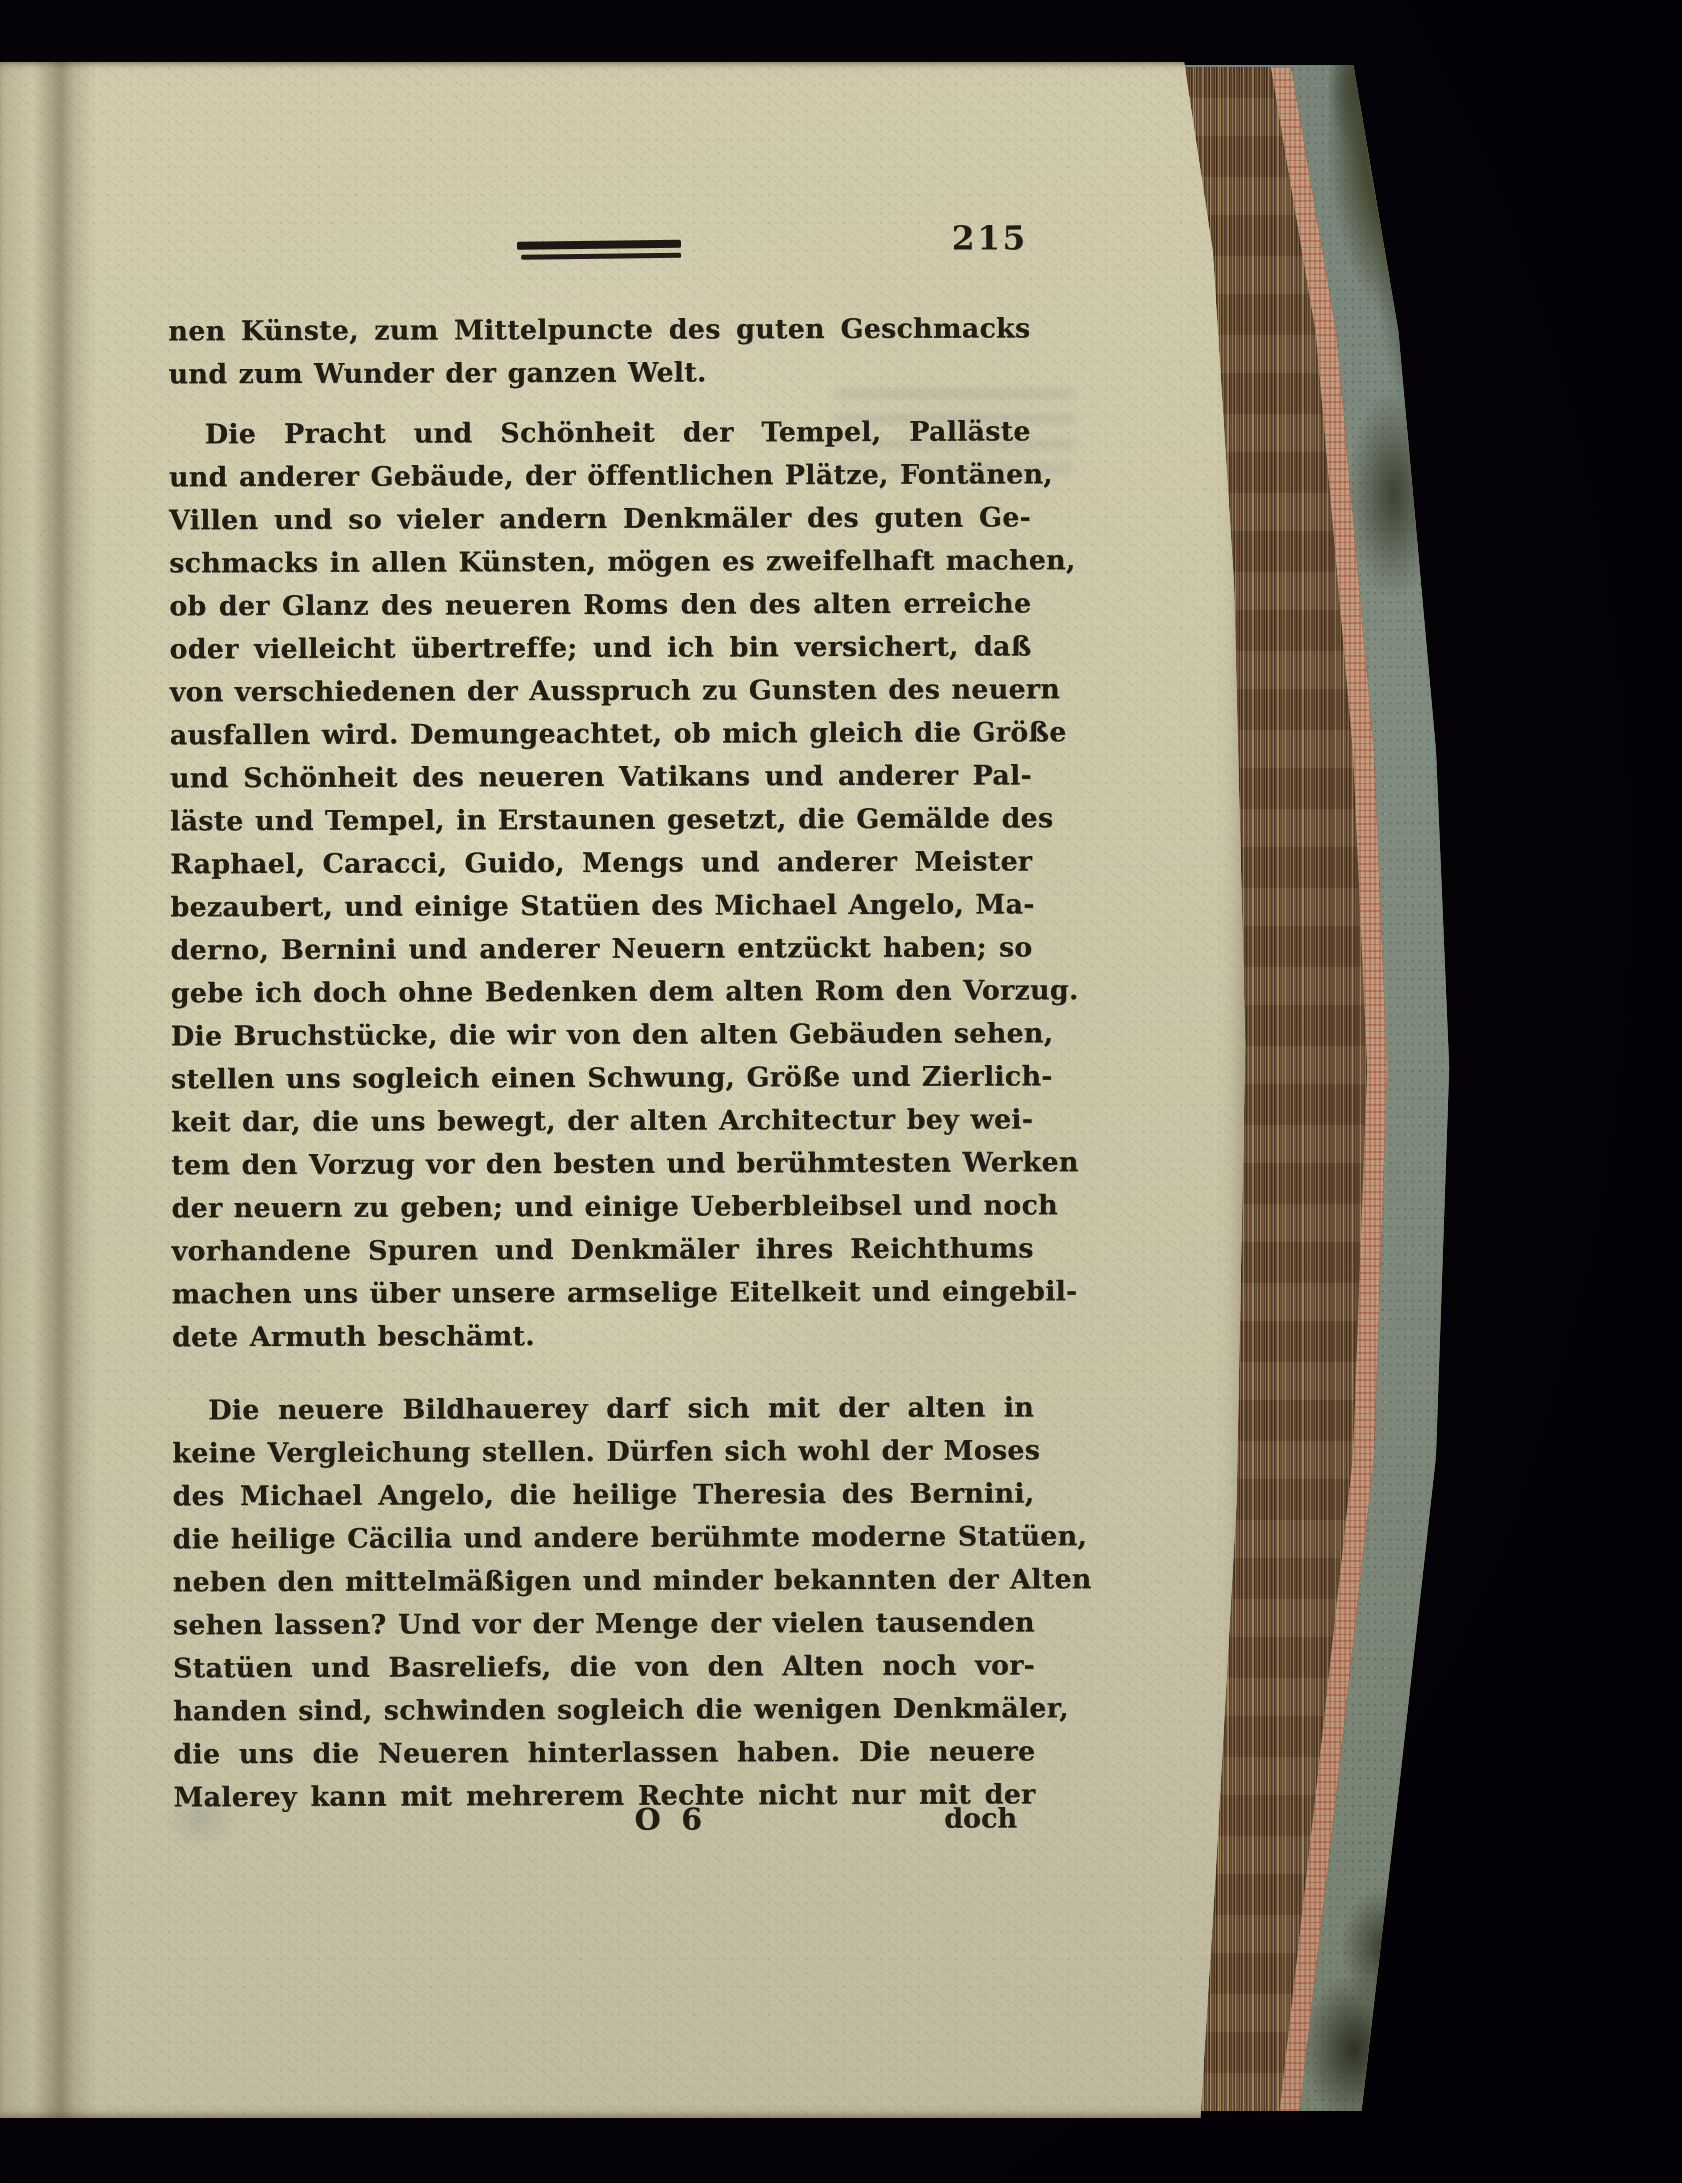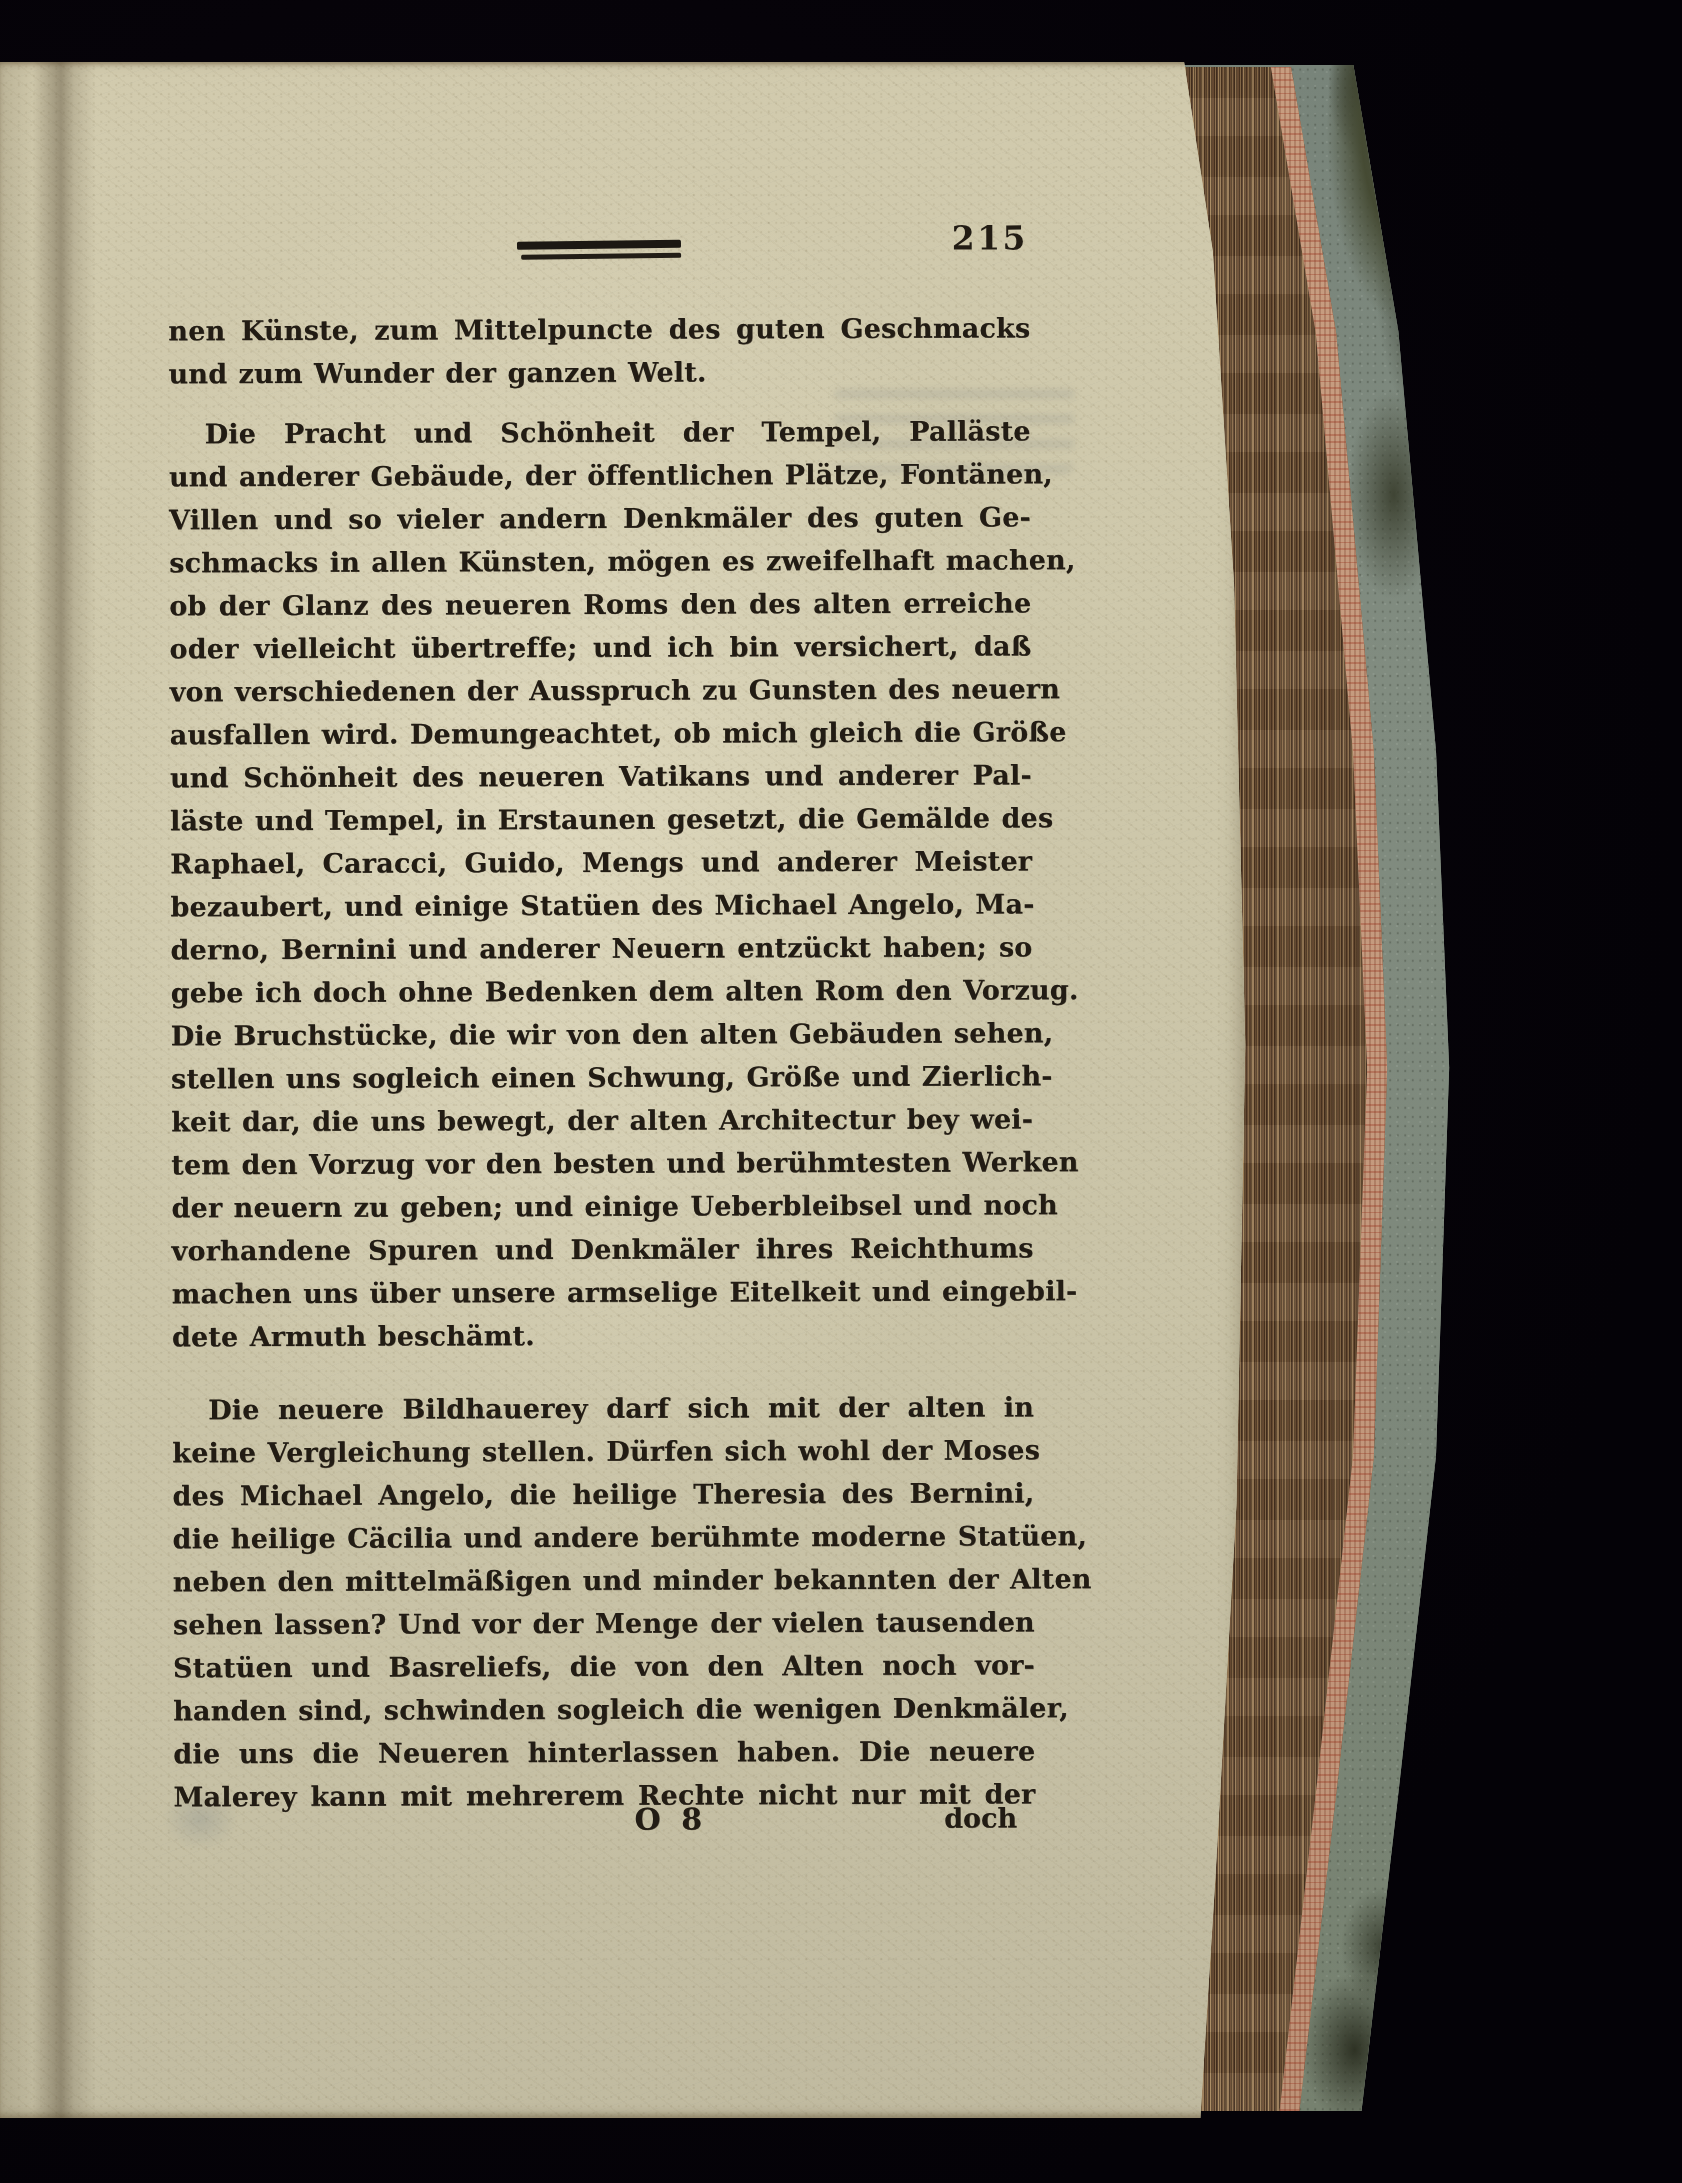--- a/index.html
+++ b/index.html
@@ -216,19 +216,19 @@
           <div class="line">neben den mittelmäßigen und minder bekannten der Alten</div>
           <div class="line">sehen lassen? Und vor der Menge der vielen tausenden</div>
           <div class="line">Statüen und Basreliefs, die von den Alten noch vor-</div>
           <div class="line">handen sind, schwinden sogleich die wenigen Denkmäler,</div>
           <div class="line">die uns die Neueren hinterlassen haben.   Die neuere</div>
           <div class="line">Malerey kann mit mehrerem Rechte nicht nur mit der</div>
         </div>
       </div>
 
     <div class="footer-line">
-      <span class="signature-mark">O 8</span>
+      <span class="signature-mark">O 6</span>
       <span class="catchword">doch</span>
     </div>
 
   </div>
 </div>
 
 
 </body></html>

